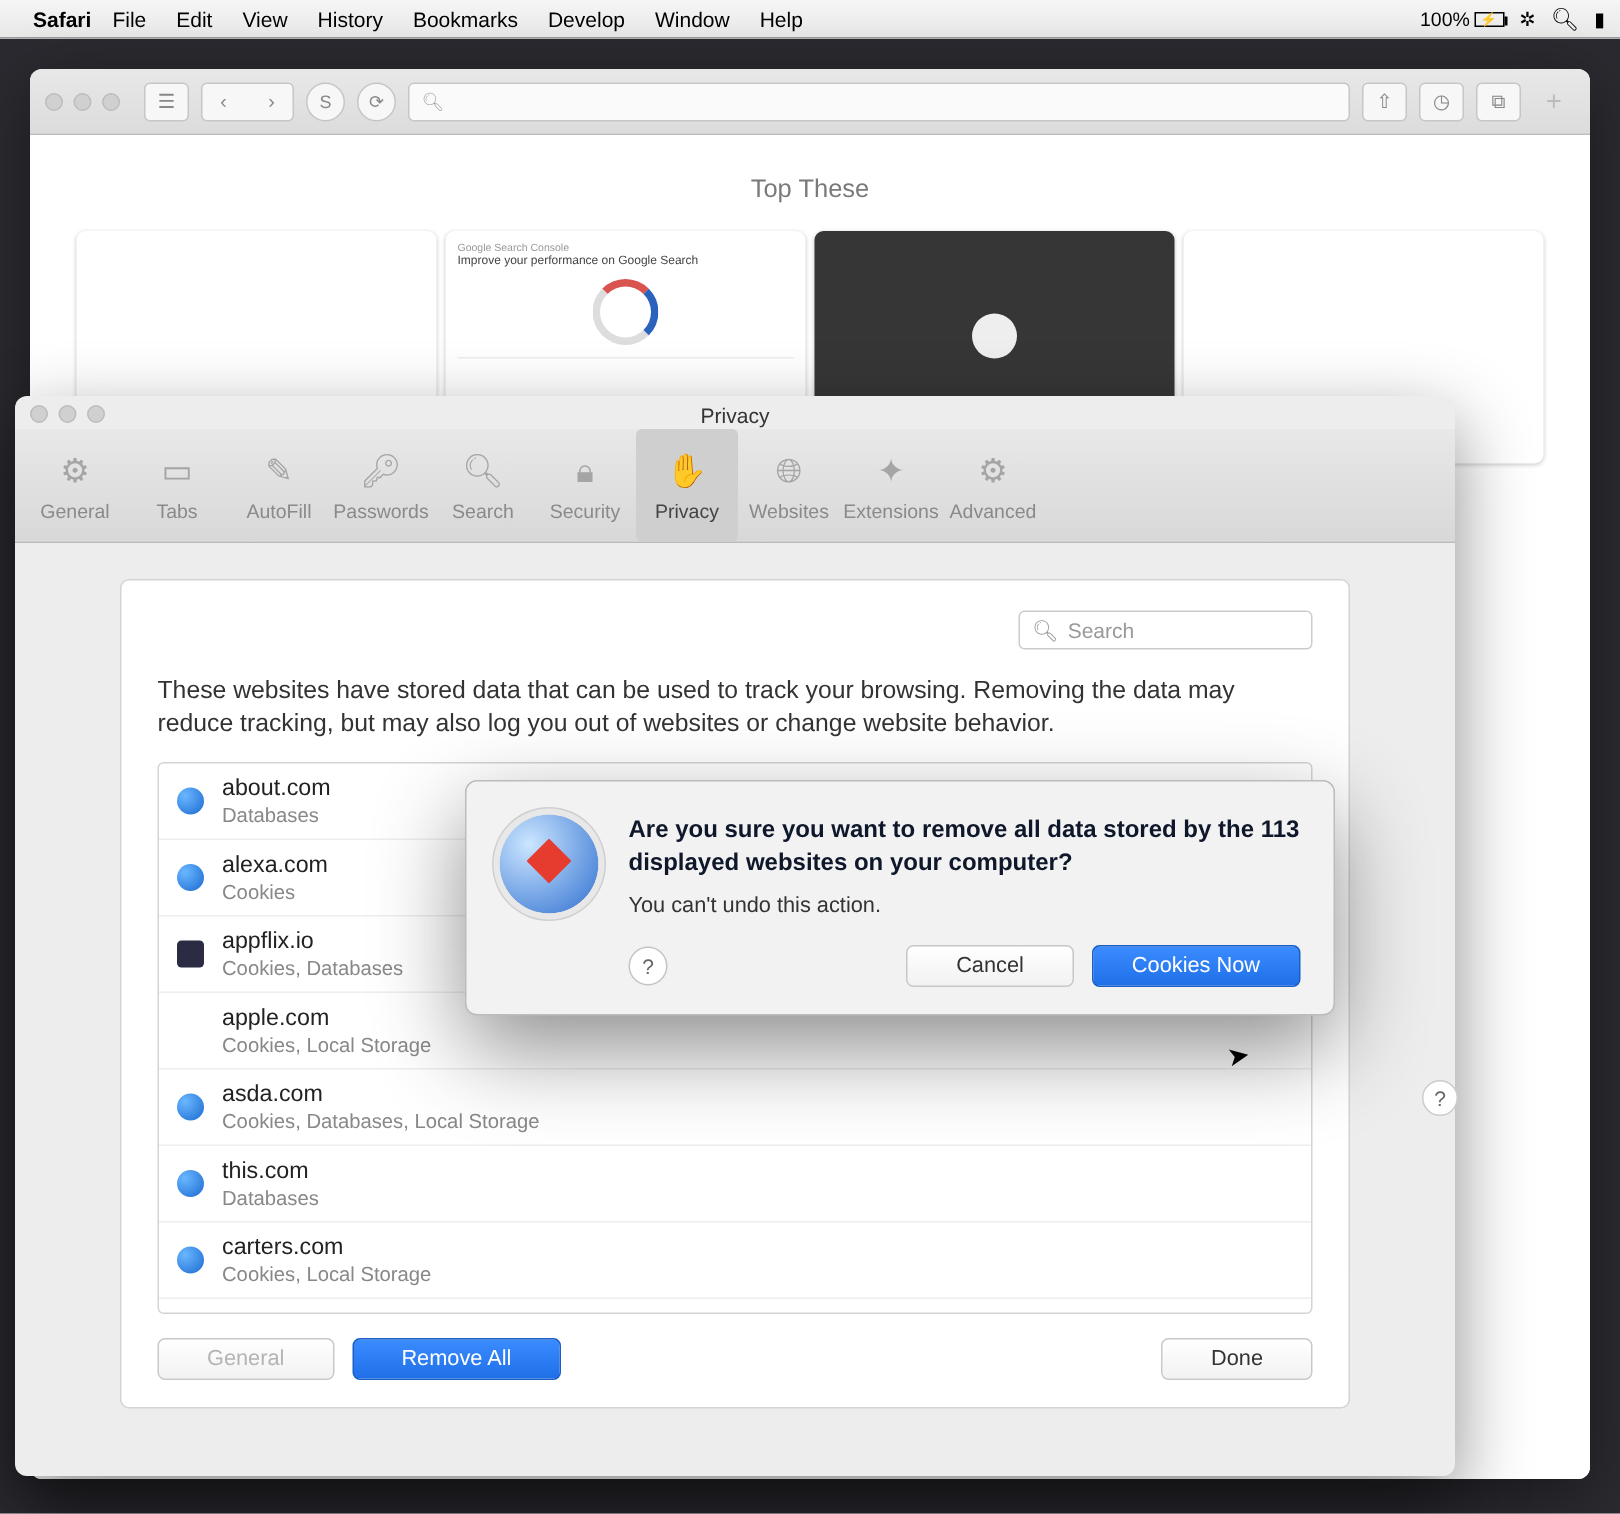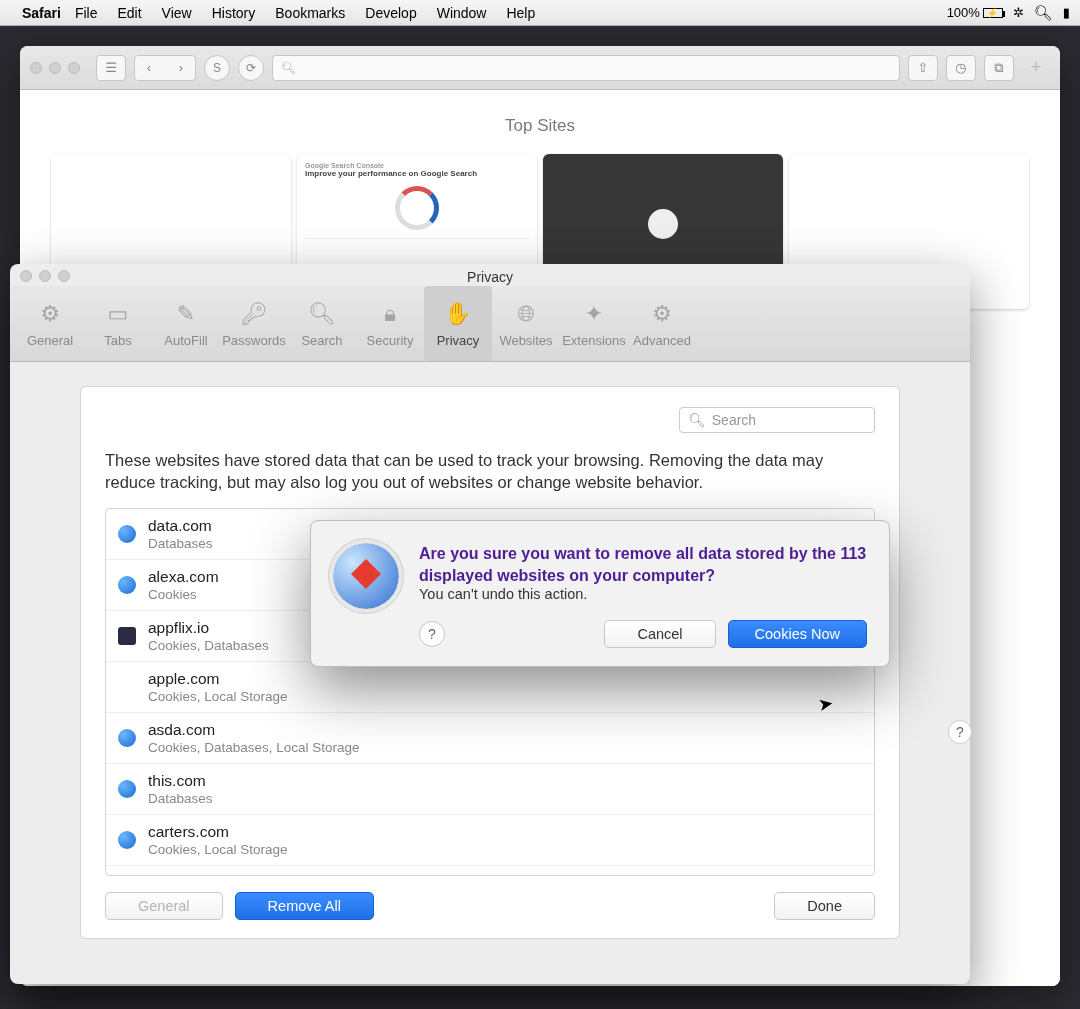--- a/index.html
+++ b/index.html
@@ -47,21 +47,21 @@
   display: flex; align-items: center; padding: 0 10px; gap: 8px;
 }
 .traffic { display:flex; gap:7px; margin-right:8px;}
 .tl { width:12px; height:12px; border-radius:50%; background:#d0d0d0; border:1px solid #bcbcbc;}
 .toolbar-group { display:flex; gap:4px; border:1px solid #c6c6c6; border-radius:4px; background:#f7f7f7;}
 .tb-btn { width:28px; height:24px; display:flex; align-items:center; justify-content:center; color:#888; font-size:13px;}
 .tb-round { width:26px; height:26px; border:1px solid #c6c6c6; border-radius:50%; background:#f7f7f7; display:flex; align-items:center; justify-content:center; color:#888; font-size:12px;}
 .url-bar { flex:1; height:26px; border:1px solid #c6c6c6; border-radius:4px; background:#fafafa; display:flex; align-items:center; padding:0 8px; color:#aaa; font-size:12px;}
 .safari-content { height: calc(100% - 44px); background:#fff; padding:16px 20px; }
 .top-sites-title { text-align:center; color:#7a7a7a; font-size:17px; margin:10px 0 18px;}
-.thumbs { display:flex; gap:6px; justify-content:center;font-weight:bold;}
+.thumbs { display:flex; gap:6px; justify-content:center;}
 .thumb { width:240px; height:155px; border-radius:6px; background:#fff; box-shadow:0 1px 3px rgba(0,0,0,.2);}
 .thumb.dark { background:#363636; position:relative; }
 .thumb.dark .bubble{width:30px;height:30px;border-radius:50%;background:#eee;position:absolute;left:105px;top:55px;}
 .thumb.dark .msg{position:absolute;bottom:6px;left:0;right:0;text-align:center;font-size:10px;color:#cfcfcf;}
 .thumb.g { padding:8px; font-size:7px; color:#777;}
 .thumb.g .tline{font-size:8px; color:#444; margin-bottom:8px;}
 .thumb.g .ring{width:44px;height:44px;border:5px solid #ddd;border-top-color:#d9534f;border-right-color:#2a62bc;border-radius:50%;margin:8px auto;}
 
 
 .prefs-window {
@@ -124,21 +124,21 @@
   width:30px; height:30px;
   background:#e63c2f;
   clip-path: polygon(50% 0%, 100% 50%, 50% 100%, 0% 50%);
 }
 .confirm .big-icon::before{
   content:""; position:absolute; left:0; top:0; width:66px; height:66px;
   border-radius:50%;
   box-shadow: 0 0 0 4px #e8e8e8, 0 0 0 5px #cfcfcf;
 }
 .confirm-body{flex:1;}
-.confirm-title{font-size:16px; font-weight:700; color:#4c1d95; line-height:1.35; }
+.confirm-title{font-size:16px; font-weight:700; color:#0f172a; line-height:1.35; margin-bottom:10px;}
 .confirm-sub{font-size:14.5px; color:#333; margin-bottom:18px;}
 .confirm-actions{display:flex; gap:12px; align-items:center;}
 .confirm-actions .round-help{width:26px;height:26px;border-radius:50%;border:1px solid #c4c4c4;background:#fff;font-size:14px;color:#666;display:flex;align-items:center;justify-content:center;}
 .confirm-actions .spacer{flex:1;}
 .cursor{position:absolute; left:818px; top:693px; font-size:18px; color:#000; transform:rotate(-10deg);}
 </style>
 </head>
 <body>
 
 <div class="menubar">
@@ -188,21 +188,21 @@
       </div>
     <div class="toolbar-group">
         <div class="tb-btn">◷</div>
       </div>
     <div class="toolbar-group">
         <div class="tb-btn">⧉</div>
       </div>
     <div class="tb-btn" style="color:#bbb;font-size:18px;">+</div>
   </div>
   <div class="safari-content">
-    <div class="top-sites-title">Top Sites</div>
+    <div class="top-sites-title">Top These</div>
     <div class="thumbs">
       <div class="thumb"></div>
       <div class="thumb g">
         <div style="font-size:7px;color:#999;">Google Search Console</div>
         <div class="tline">Improve your performance on Google Search</div>
         <div class="ring"></div>
         <div style="height:26px;border-top:1px solid #eee;margin-top:6px;"></div>
       </div>
       <div class="thumb dark">
         <div class="bubble"></div>
@@ -268,21 +268,21 @@
     <div class="sheet">
       <div class="search-box">
         <span>🔍︎</span>
         <span>Search</span>
       </div>
       <div class="desc-text">These websites have stored data that can be used to track your browsing. Removing the data may reduce tracking, but may also log you out of websites or change website behavior.</div>
       <div class="site-list">
         <div class="site-row">
             <div class="site-icon"></div>
             <div class="site-info">
-              <div class="name">data.com</div>
+              <div class="name">about.com</div>
               <div class="meta">Databases</div>
             </div>
           </div>
         <div class="site-row">
             <div class="site-icon"></div>
             <div class="site-info">
               <div class="name">alexa.com</div>
               <div class="meta">Cookies</div>
             </div>
           </div>

